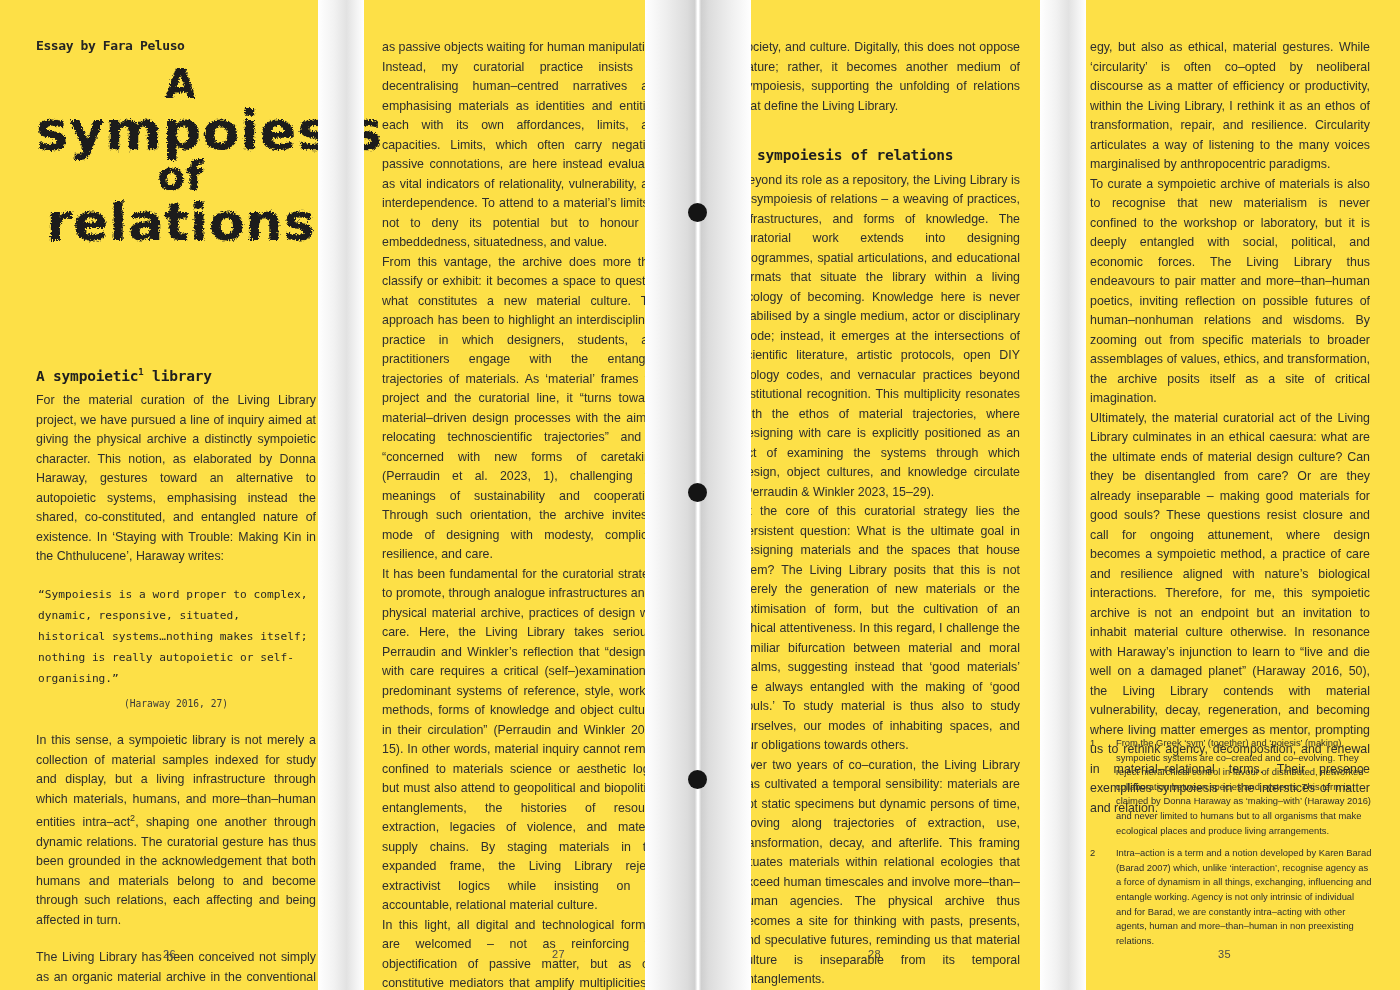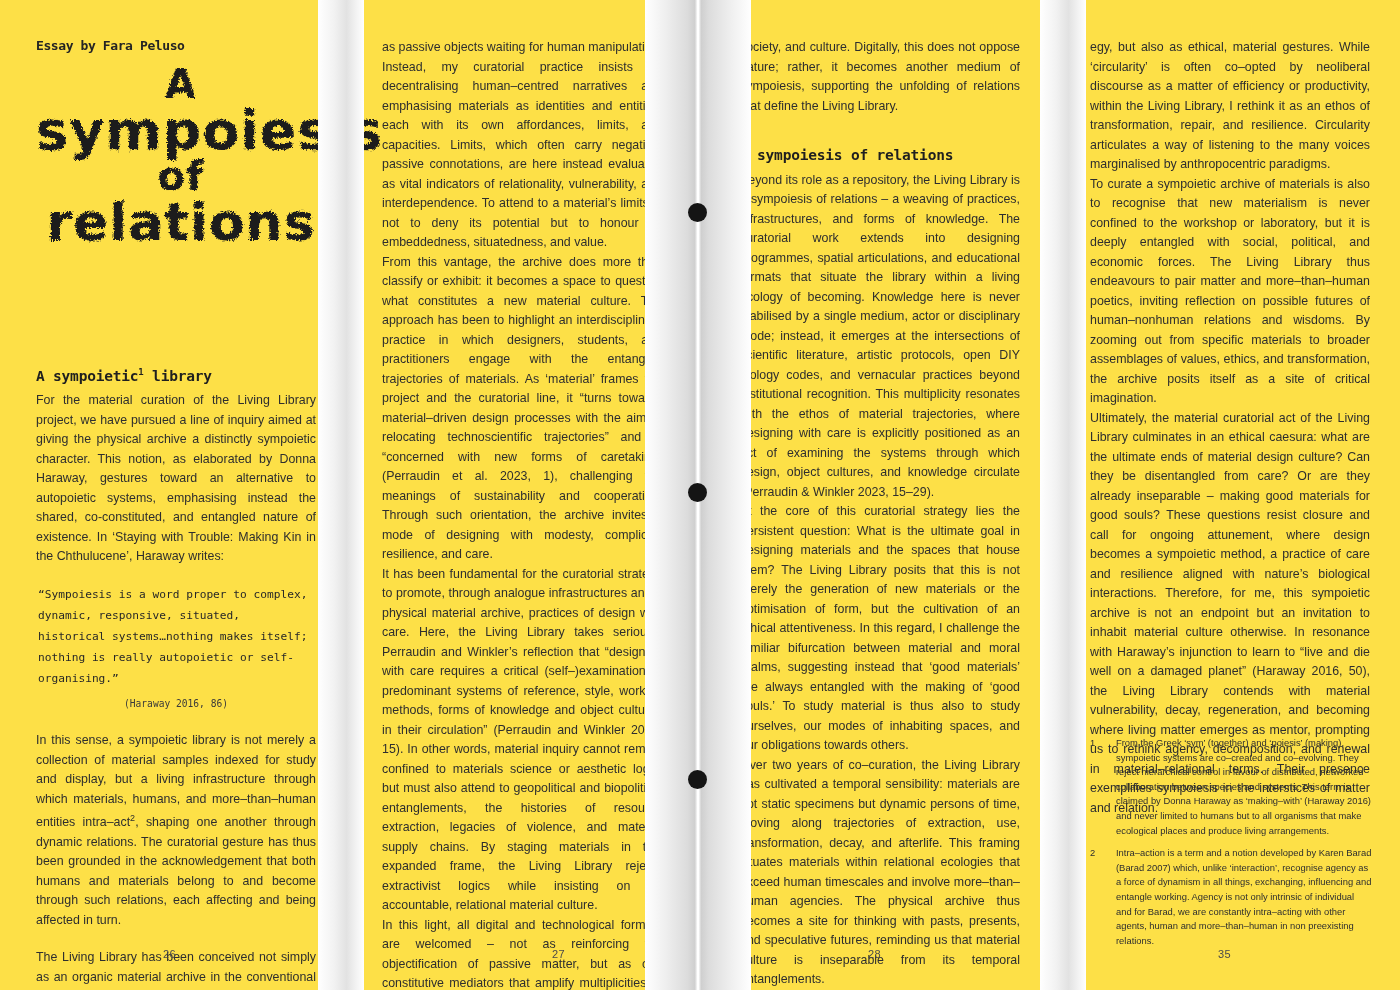--- a/index.html
+++ b/index.html
@@ -151,21 +151,21 @@
       <span class="dt-line dt-3">of</span>
       <span class="dt-line dt-4">relations</span>
     </div>
 
     <div class="col-body" style="top:363px;">
       <h2 class="section-head"><span>A sympoietic</span><sup>1</sup><span> library</span></h2>
 
       <p>For the material curation of the Living Library project, we have pursued a line of inquiry aimed at giving the physical archive a distinctly sympoietic character. This notion, as elaborated by Donna Haraway, gestures toward an alternative to autopoietic systems, emphasising instead the shared, co-constituted, and entangled nature of existence. In ‘Staying with Trouble: Making Kin in the Chthulucene’, Haraway writes:</p>
 
       <blockquote>“Sympoiesis is a word proper to complex, dynamic, responsive, situated, historical systems…nothing makes itself; nothing is really autopoietic or self-organising.”</blockquote>
-      <div class="quote-cite">(Haraway 2016, 86)</div>
+      <div class="quote-cite">(Haraway 2016, 27)</div>
 
       <p class="para-gap"><span>In this sense, a sympoietic library is not merely a collection of material samples indexed for study and display, but a living infrastructure through which materials, humans, and more–than–human entities intra–act</span><sup>2</sup><span>, shaping one another through dynamic relations. The curatorial gesture has thus been grounded in the acknowledgement that both humans and materials belong to and become through such relations, each affecting and being affected in turn.</span></p>
 
       <p class="para-gap">The Living Library has been conceived not simply as an organic material archive in the conventional sense, but as an attempt to radically reconsider how to curate matter. This involves challenging dominant anthropocentric assumptions that position materials</p>
     </div>
   </div>
 
   <div class="col" id="col-2">
     <div class="col-body">
       <p>as passive objects waiting for human manipulation. Instead, my curatorial practice insists on decentralising human–centred narratives and emphasising materials as identities and entities, each with its own affordances, limits, and capacities. Limits, which often carry negative, passive connotations, are here instead evaluated as vital indicators of relationality, vulnerability, and interdependence. To attend to a material’s limits is not to deny its potential but to honour its embeddedness, situatedness, and value.</p>

